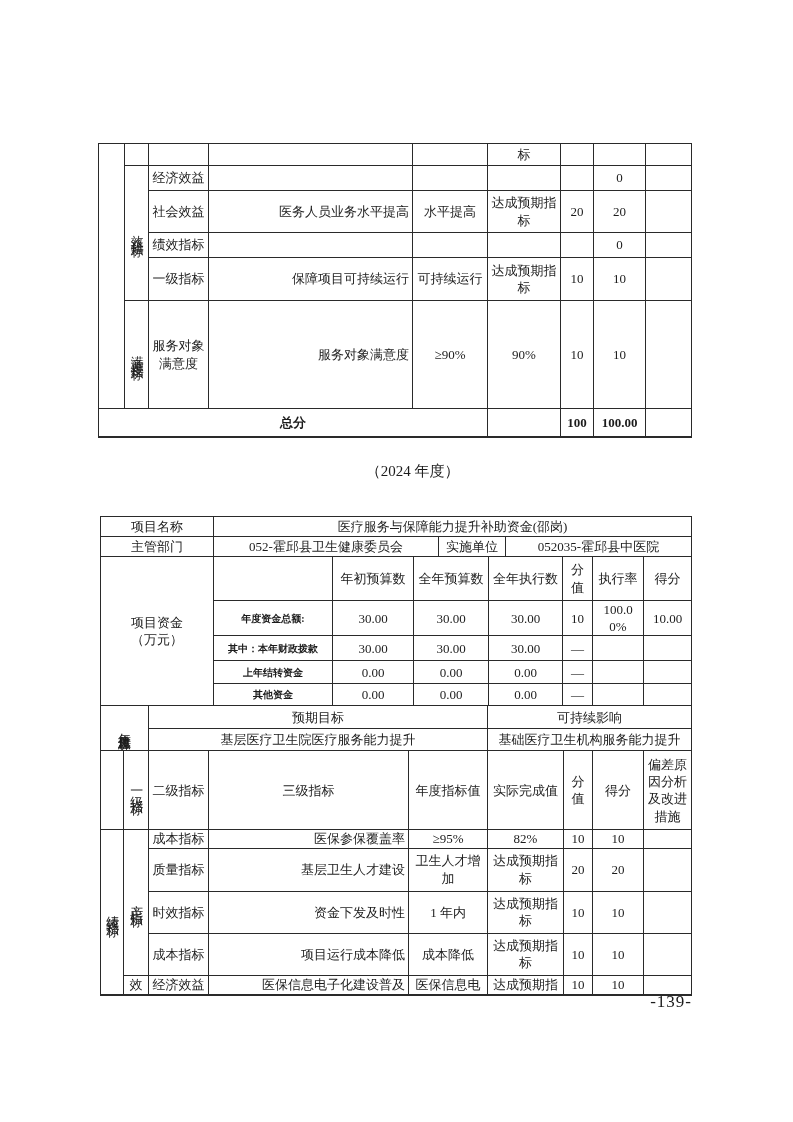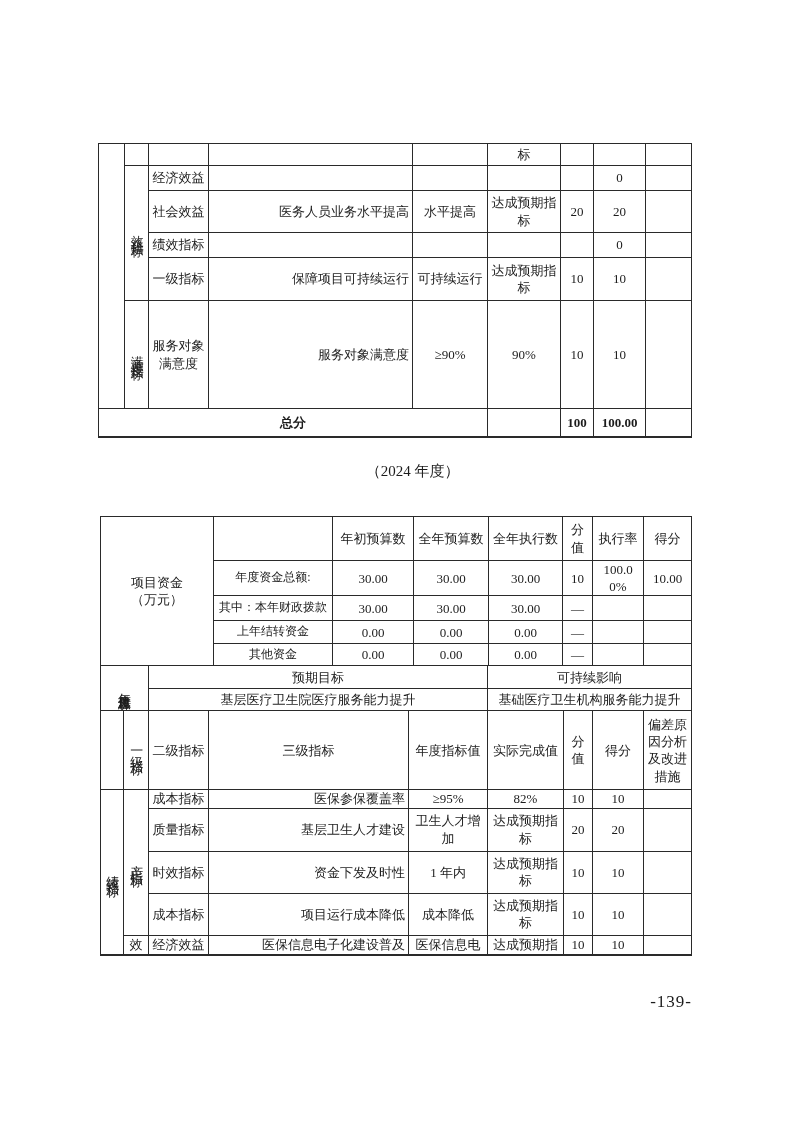--- a/index.html
+++ b/index.html
@@ -9,21 +9,21 @@
   }
   table{border-collapse:collapse;table-layout:fixed;}
   td{
     border:1px solid #2a2a2a;padding:0 3px;text-align:center;vertical-align:middle;
     font-size:13px;line-height:1.32;overflow:hidden;word-break:break-all;
   }
   .left{text-align:right;padding-left:5px;}
   .bold{font-weight:bold;}
   .vt{writing-mode:vertical-rl;text-orientation:upright;display:inline-block;letter-spacing:3px;line-height:1.1;}
   .vt2{writing-mode:vertical-rl;text-orientation:upright;display:inline-block;height:40px;line-height:21px;letter-spacing:1px;}
-  .fname{padding:0;font-size:12px;}
+  .fname{padding:0;font-size:10px;font-weight:bold;}
   .blk{display:block;}
   #table1{position:absolute;left:98px;top:143px;width:593px;border-bottom:2px solid #2a2a2a;}
   #year-title{position:absolute;top:462px;left:16px;width:100%;text-align:center;font-size:15px;}
   #table2-wrap{position:absolute;left:100px;top:516px;width:591px;}
   #table2-wrap table{width:591px;}
   #table2-wrap table + table{margin-top:-1px;}
   #t2-ind{border-bottom:2px solid #2a2a2a;}
   #page-number{position:absolute;top:992px;right:101px;font-size:17px;letter-spacing:1px;}
 </style>
 </head>
@@ -107,20 +107,40 @@
     <td>100.00</td>
     <td></td>
   </tr>
 </tbody>
   </table>
 
 <div id="year-title">（2024 年度）</div>
 
 <div id="table2-wrap">
 
+  <table id="t2-head">
+    <colgroup>
+        <col style="width:113px">
+        <col style="width:225px">
+        <col style="width:67px">
+        <col style="width:186px">
+      </colgroup>
+    <tbody>
+        <tr style="height:20px">
+      <td>项目名称</td>
+      <td colspan="3">医疗服务与保障能力提升补助资金(邵岗)</td>
+    </tr>
+    <tr style="height:20px">
+      <td>主管部门</td>
+      <td>052-霍邱县卫生健康委员会</td>
+      <td>实施单位</td>
+      <td>052035-霍邱县中医院</td>
+    </tr>
+  </tbody>
+    </table>
 
   <table id="t2-fin">
     <colgroup>
       <col style="width:113px">
         <col style="width:119px">
         <col style="width:81px">
         <col style="width:75px">
       <col style="width:74px">
         <col style="width:30px">
         <col style="width:51px">

